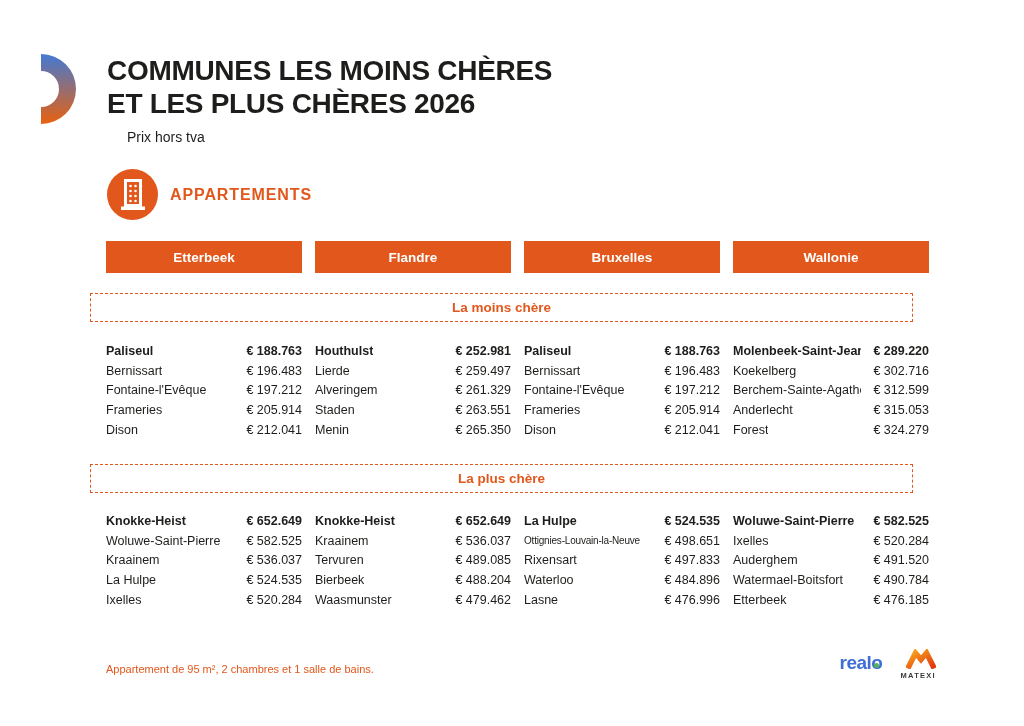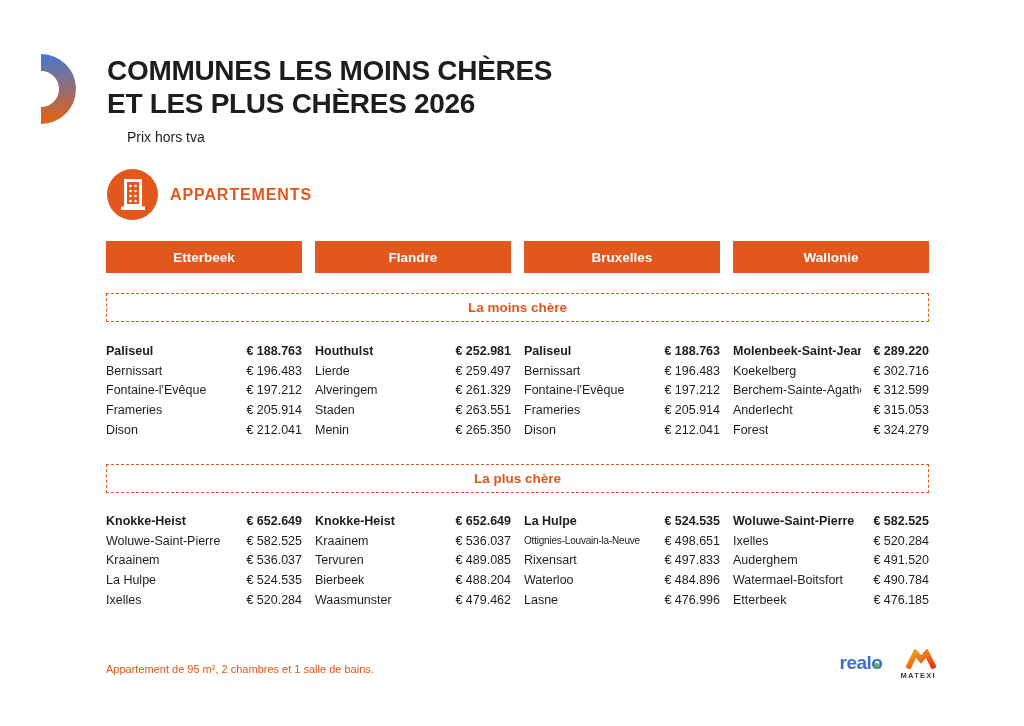--- a/index.html
+++ b/index.html
@@ -23,21 +23,21 @@
   
   .section-head{position:absolute;left:107px;top:169px;display:flex;align-items:center;}
   .section-icon{width:51px;height:51px;border-radius:50%;background:var(--accent);display:flex;align-items:center;justify-content:center;}
   .section-label{margin-left:12px;font-weight:700;font-size:16px;letter-spacing:0.9px;color:var(--accent);}
 
   
   .region-row{position:absolute;left:106px;top:241px;width:823px;display:flex;gap:13px;}
   .region-btn{flex:1;height:32px;background:var(--accent);color:#fff;font-weight:700;font-size:13.5px;display:flex;align-items:center;justify-content:center;border:none;}
 
   
-  .band{position:absolute;left:106px;width:823px;height:29px;border:1px dashed var(--accent);display:flex;align-items:center;justify-content:center;color:var(--accent);font-weight:700;font-size:13.5px;}
+  .band{position:absolute;left:90px;width:823px;height:29px;border:1px dashed var(--accent);display:flex;align-items:center;justify-content:center;color:var(--accent);font-weight:700;font-size:13.5px;}
   .band.cheapest{top:293px;}
   .band.expensive{top:464px;}
 
   
   .grid{position:absolute;left:106px;width:823px;display:flex;gap:13px;}
   .grid.cheapest{top:341px;}
   .grid.expensive{top:511px;}
   .col{flex:1;min-width:0;}
   .trow{display:flex;justify-content:space-between;align-items:center;height:19.8px;font-size:12.5px;white-space:nowrap;color:var(--text);}
   .trow.first{font-weight:700;}

